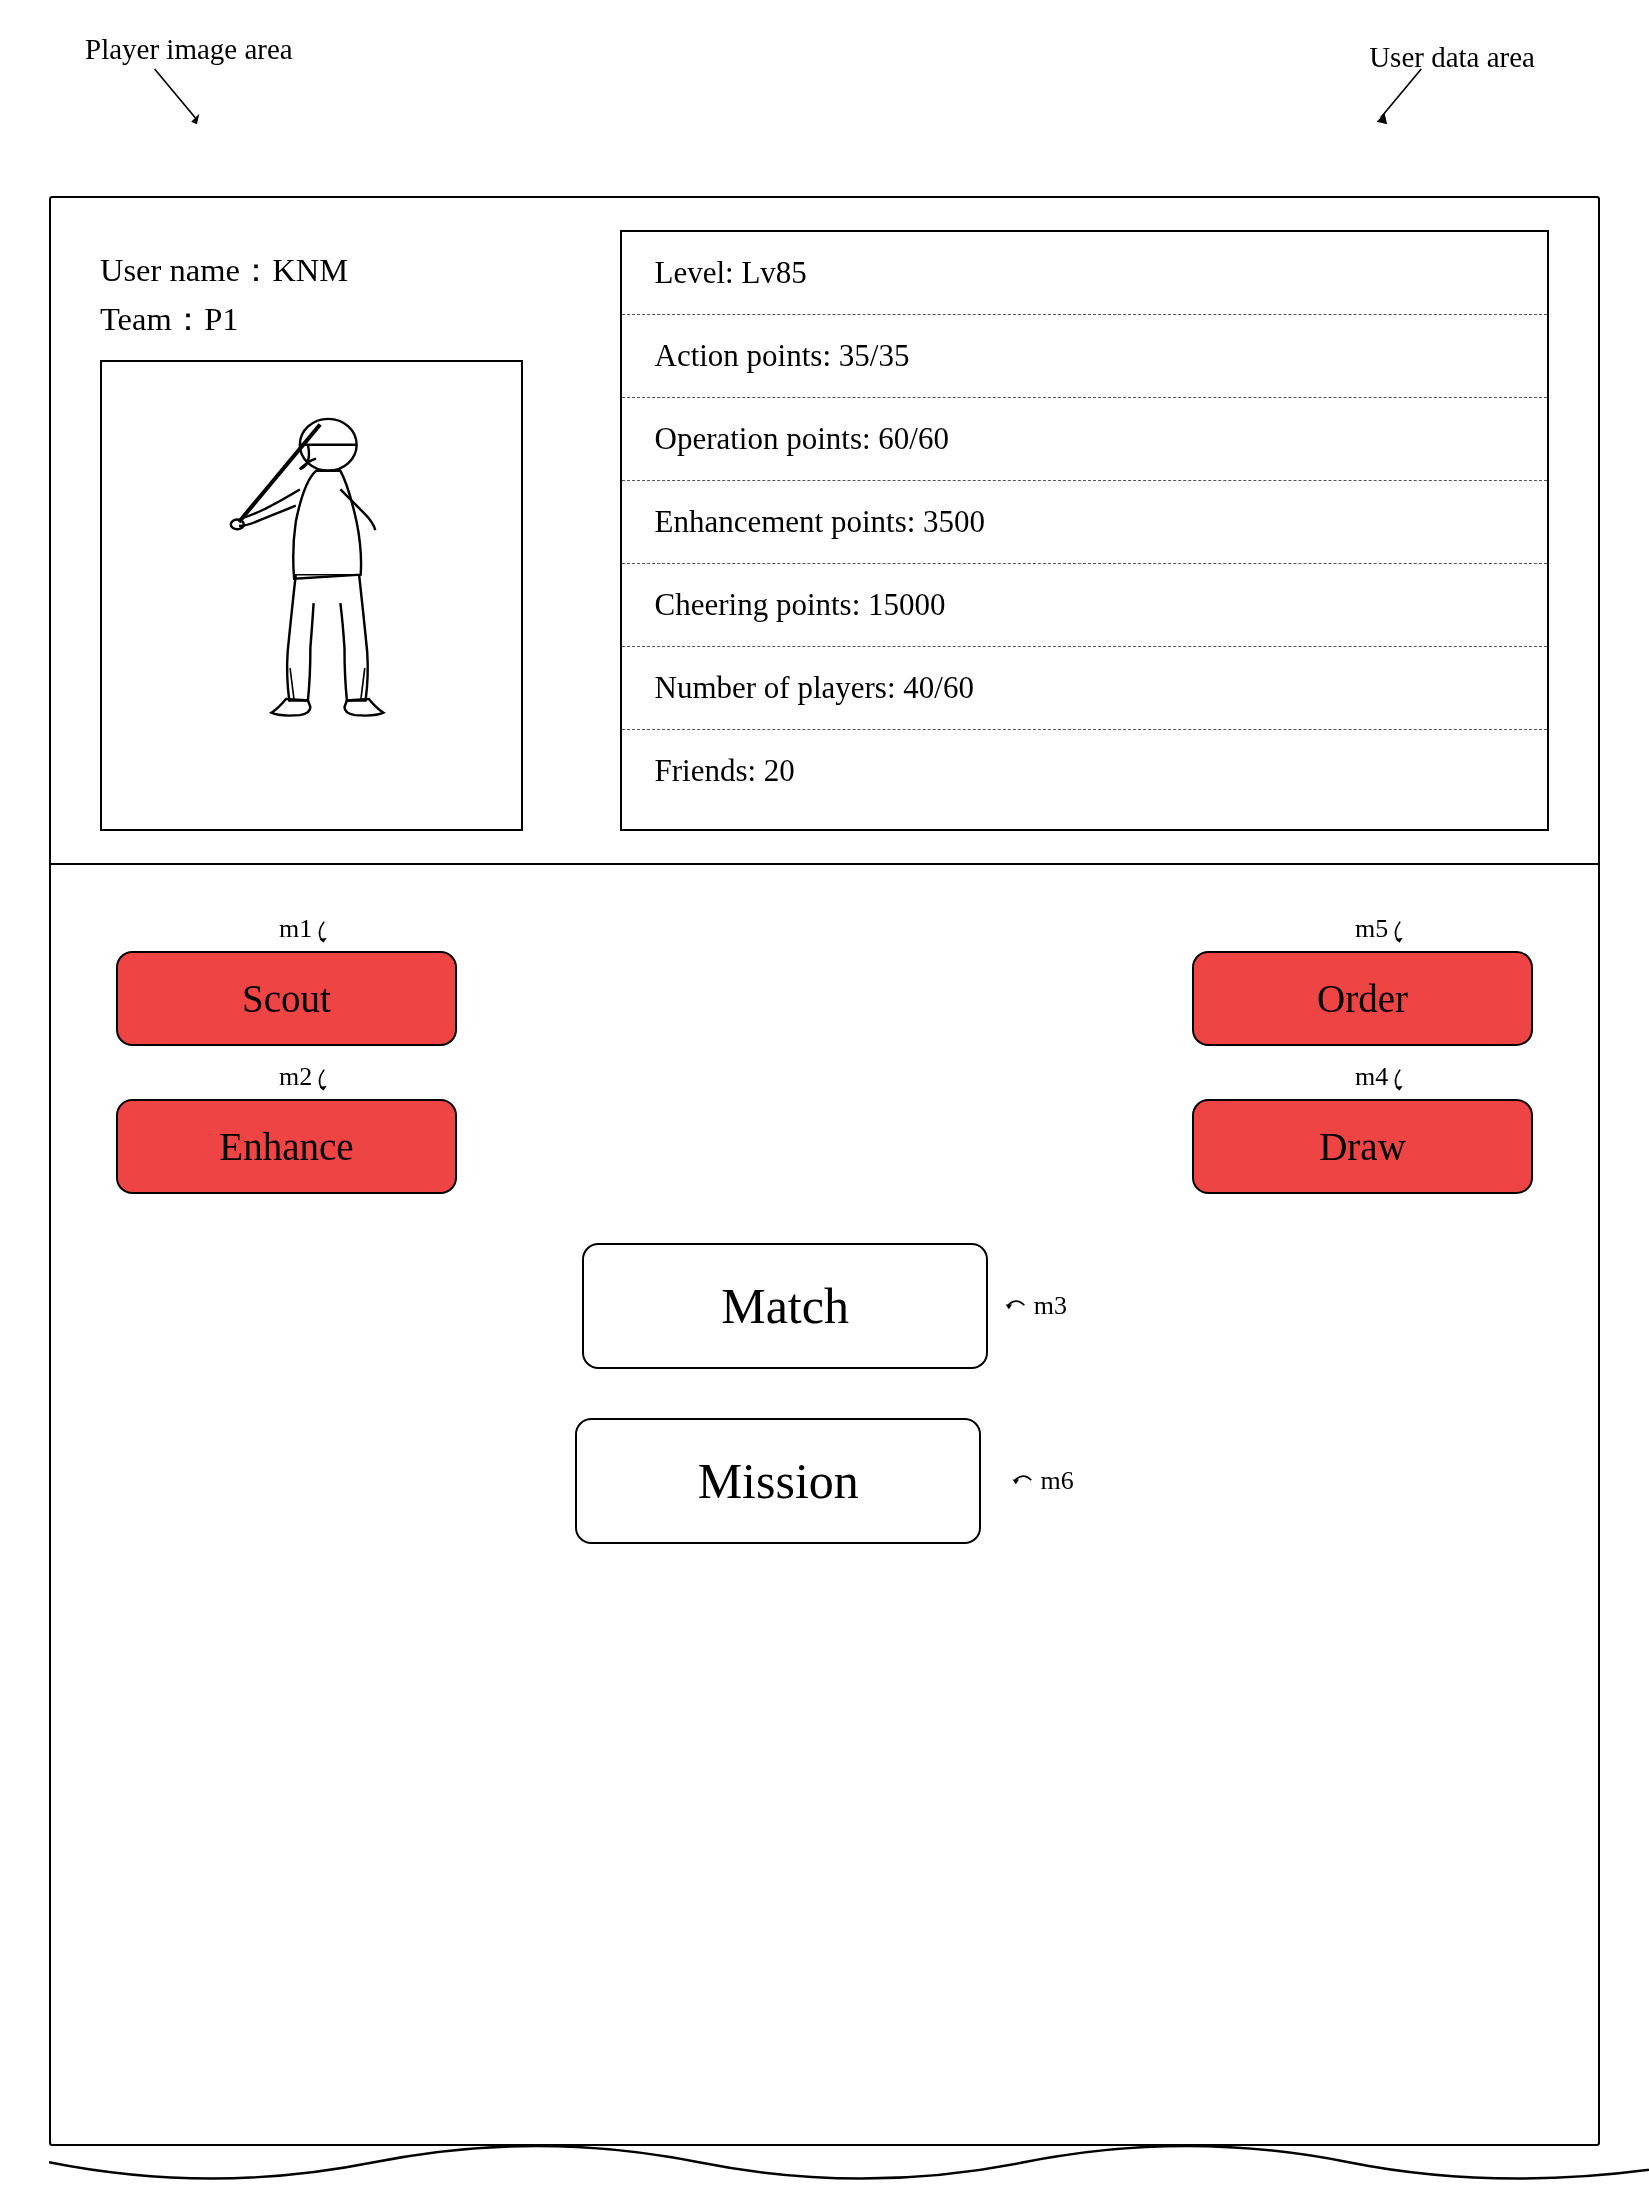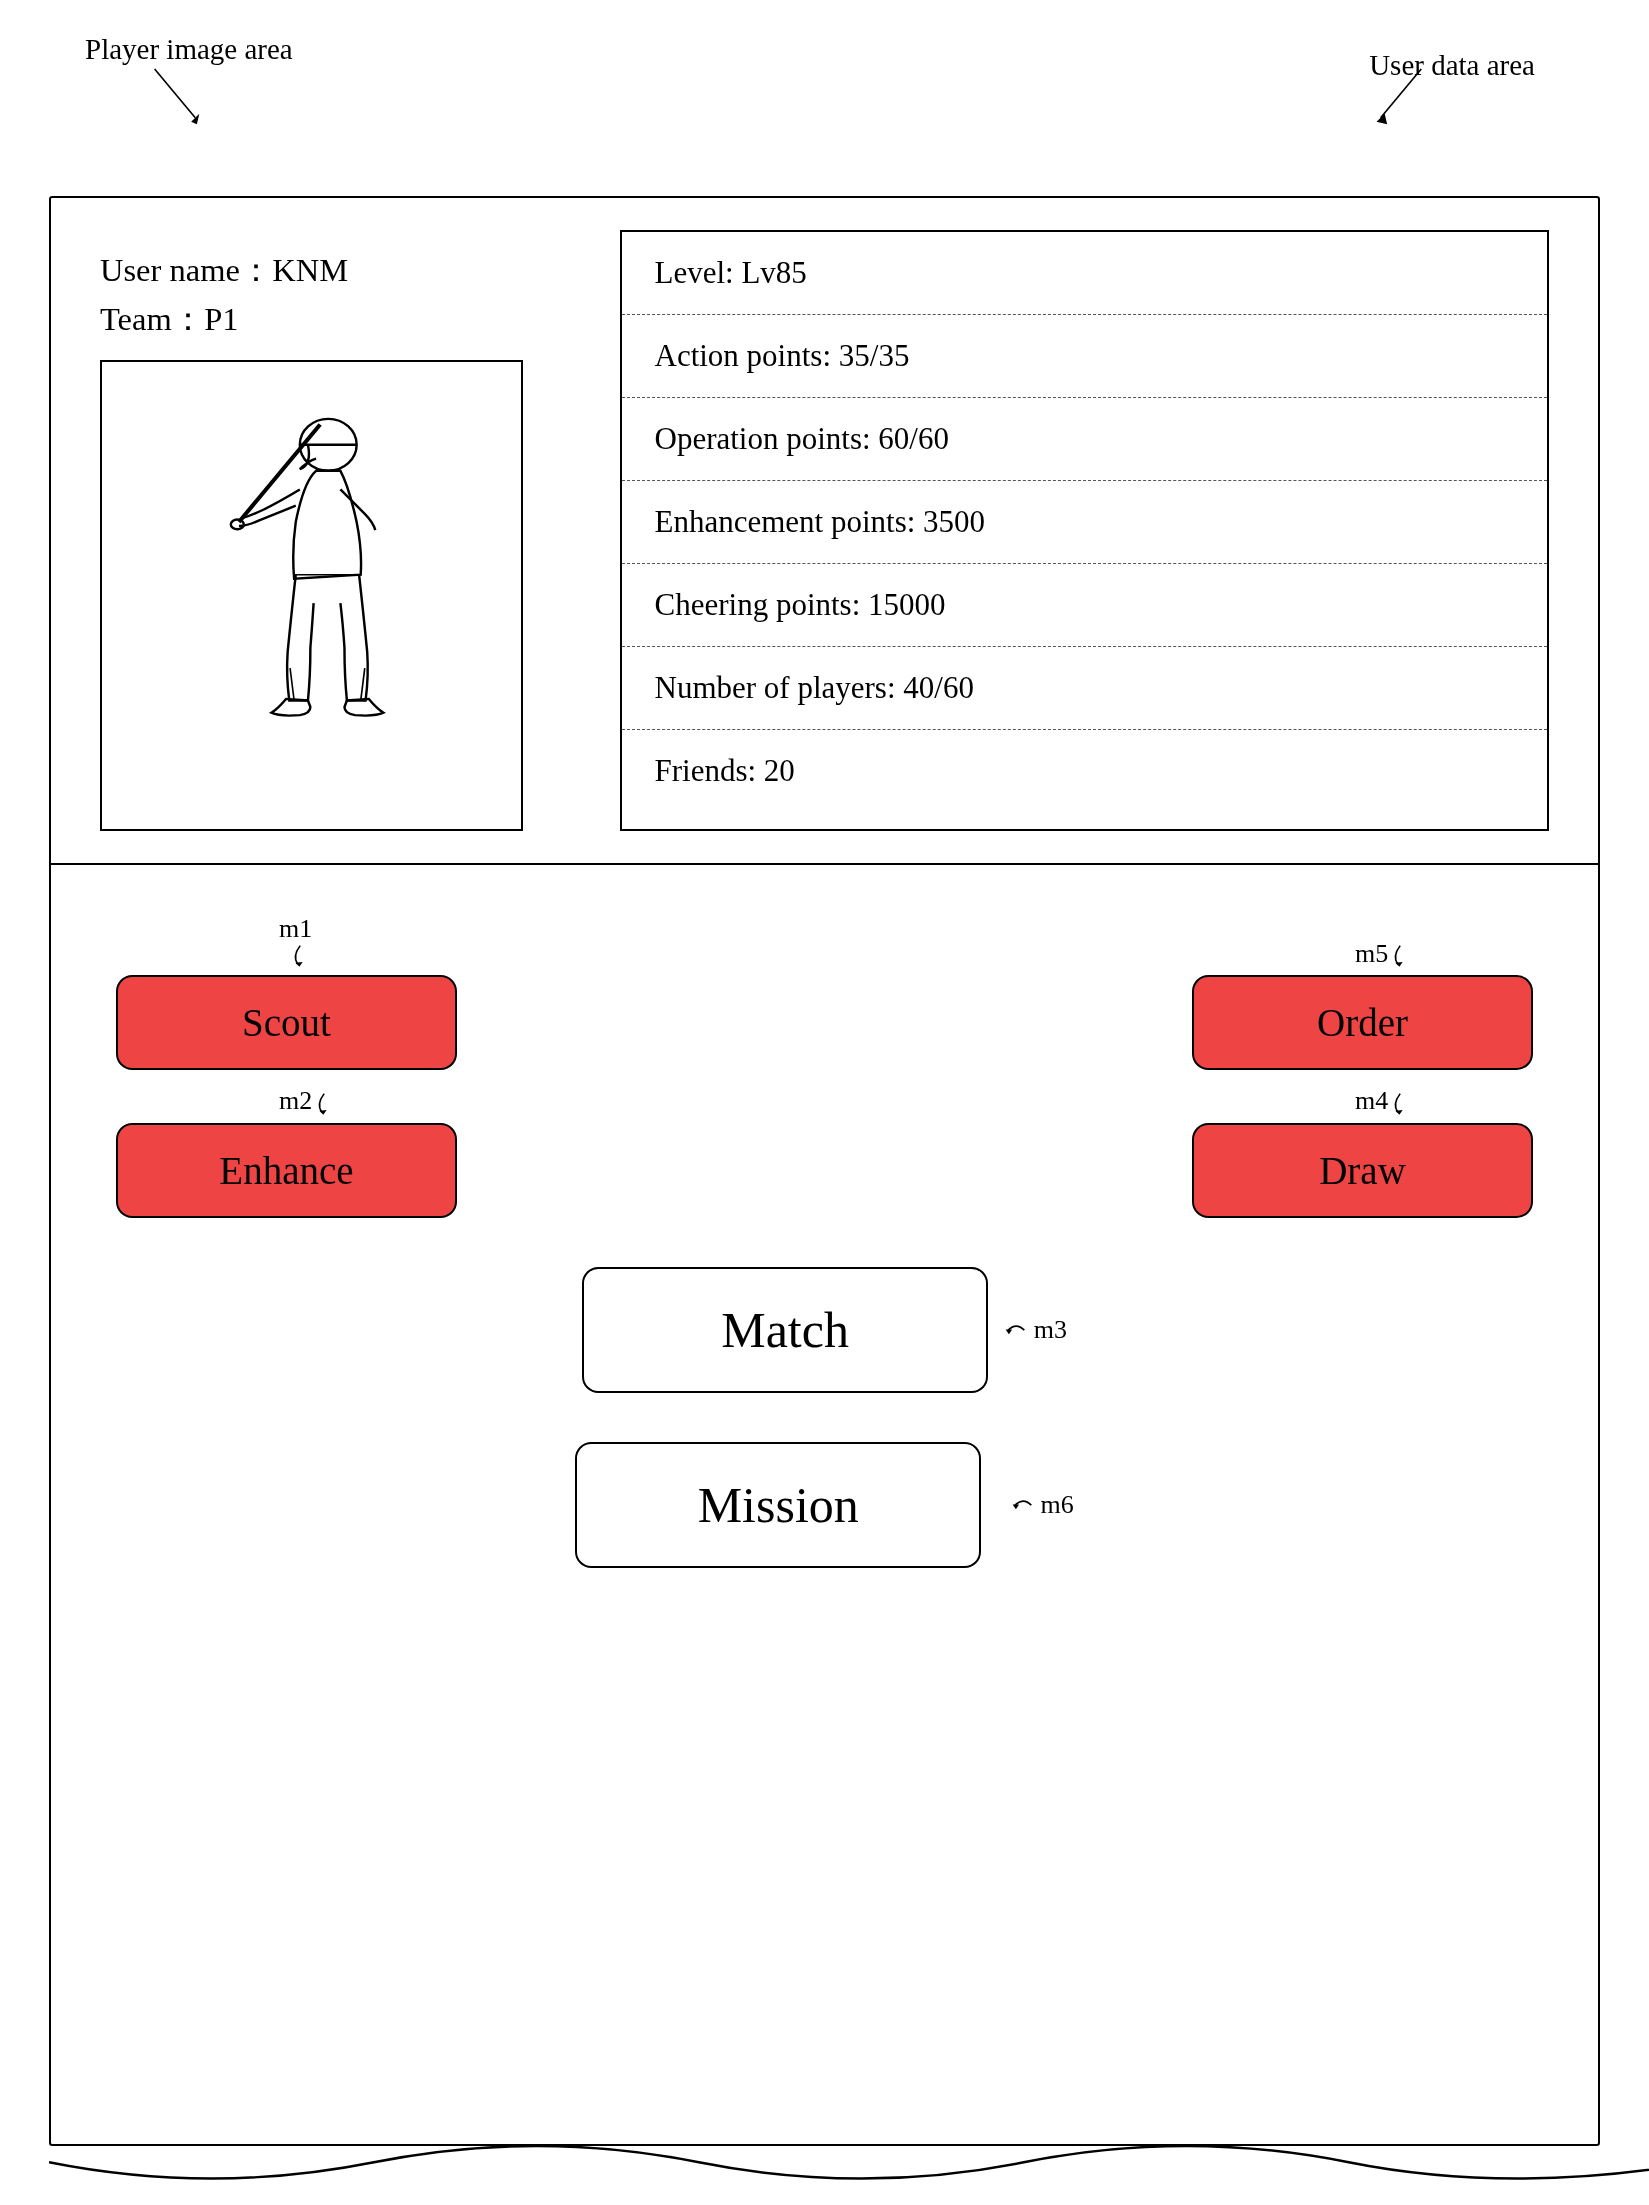--- a/index.html
+++ b/index.html
@@ -26,21 +26,21 @@
     .label-player-image {
       position: absolute;
       top: 0;
       left: 36px;
       font-size: 29px;
       font-weight: normal;
     }
 
     .label-user-data {
       position: absolute;
-      top: 16px;
+      top: 8px;
       right: 65px;
       font-size: 29px;
       font-weight: normal;
     }
 
     
     .main-box {
       position: relative;
       margin-top: 65px;
       border: 2.4px solid #000;
@@ -250,21 +250,21 @@
           <span>Friends:  20</span>
         </div>
       </div>
     </div>
 
     <div class="menu-section" style="position:relative;">
 
       <div class="menu-grid-top">
 
         <div style="display:flex; flex-direction:column; align-items:flex-start;">
-          <div style="display:flex; flex-direction:column; align-items:flex-end; margin-bottom:6.5px; margin-left: 163px;">
+          <div style="display:flex; flex-direction:row; align-items:flex-end; margin-bottom:6.5px; margin-left: 163px;">
             <span style="font-size:26px;">m1</span>
             <svg width="24.4" height="24.4" viewBox="0 0 30 30">
               <path d="M15 2 Q5 15 12 25" fill="none" stroke="#000" stroke-width="2"></path>
               <polygon points="9,23 14,28 18,22" fill="#000"></polygon>
             </svg>
           </div>
           <button class="menu-button">Scout</button>
         </div>
 
         <div style="display:flex; flex-direction:column; align-items:flex-start;">

